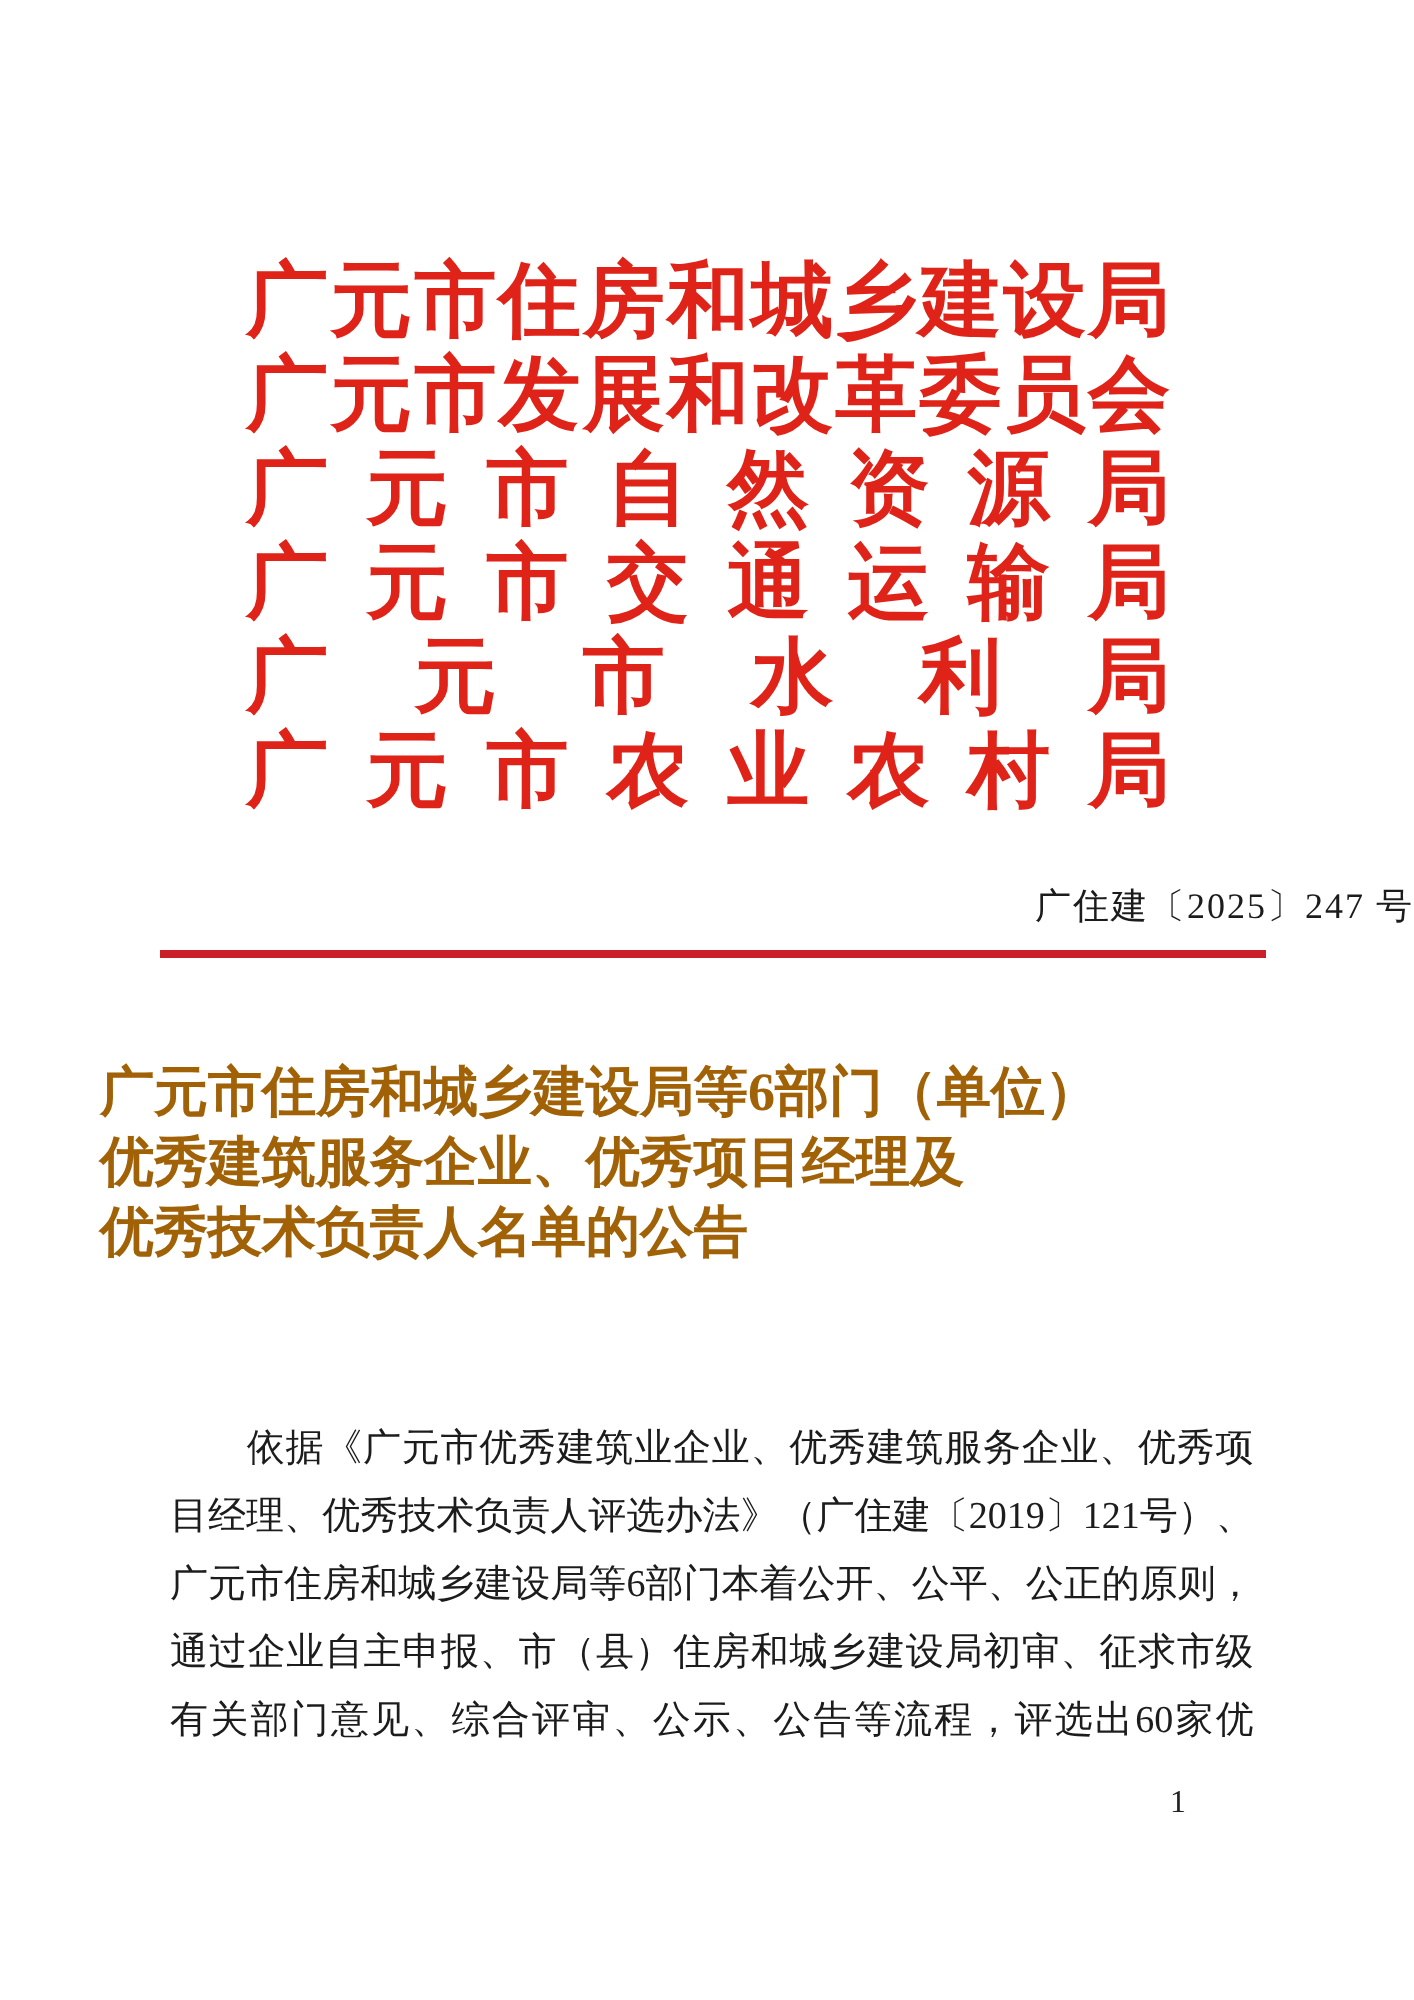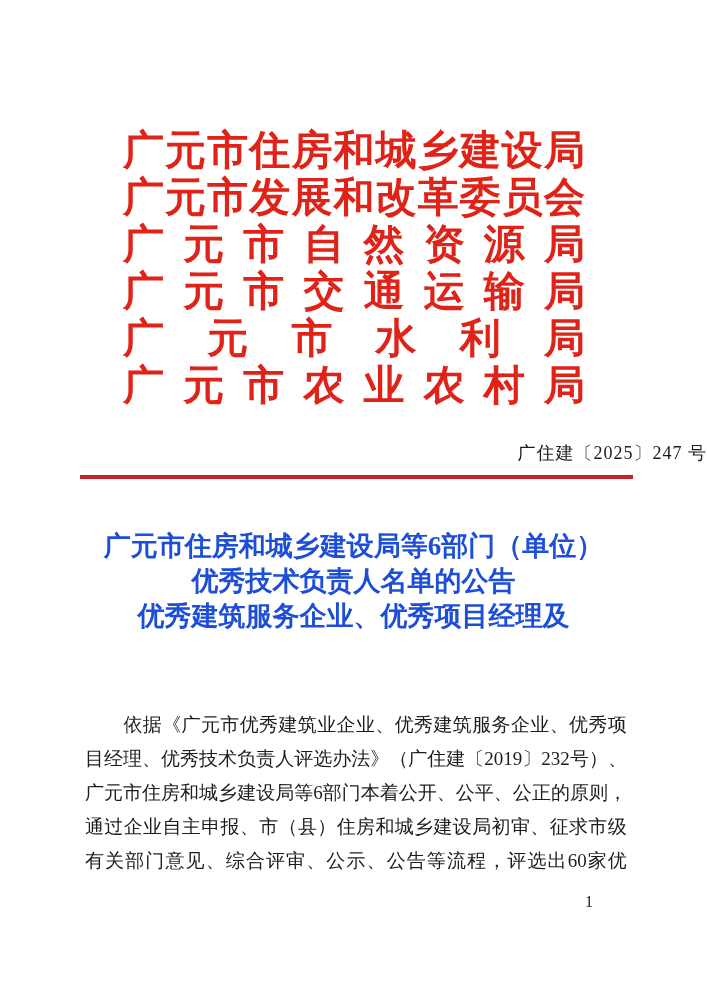--- a/index.html
+++ b/index.html
@@ -55,25 +55,25 @@
     height: 4px;
     background: #c9202a;
   }
 
   
   .title-block {
     position: absolute;
     top: 529px;
     left: 50px;
     width: 607px;
-    text-align: center;
+    text-align: left;
     font-size: 27px;
     font-weight: bold;
     line-height: 35px;
-    color: #1d4ed8;
+    color: #a16207;
   }
 
   
   .body-block {
     position: absolute;
     top: 708px;
     left: 85px;
     width: 542px;
     font-size: 19px;
     color: #1c1c1c;
@@ -172,22 +172,22 @@
         <span>局</span>
       </div>
   </div>
 
   <div class="doc-number">广住建〔2025〕247 号</div>
 
   <div class="red-divider"></div>
 
   <div class="title-block">
     <div class="title-line">广元市住房和城乡建设局等6部门（单位）</div>
+    <div class="title-line">优秀建筑服务企业、优秀项目经理及</div>
     <div class="title-line">优秀技术负责人名单的公告</div>
-    <div class="title-line">优秀建筑服务企业、优秀项目经理及</div>
   </div>
 
   <div class="body-block">
     <div class="body-line indented">
         <span>依</span>
         <span>据</span>
         <span>《</span>
         <span>广</span>
         <span>元</span>
         <span>市</span>
@@ -229,21 +229,21 @@
         <span>办</span>
         <span>法</span>
         <span>》</span>
         <span>（</span>
         <span>广</span>
         <span>住</span>
         <span>建</span>
         <span>〔</span>
         <span>2019</span>
         <span>〕</span>
-        <span>232</span>
+        <span>121</span>
         <span>号</span>
         <span>）</span>
         <span>、</span>
       </div>
     <div class="body-line">
         <span>广</span>
         <span>元</span>
         <span>市</span>
         <span>住</span>
         <span>房</span>

